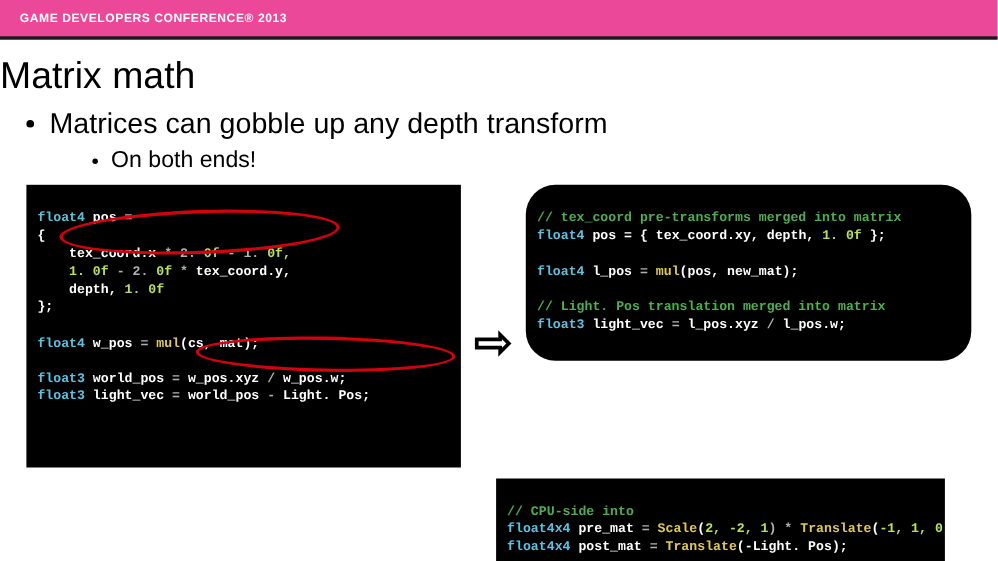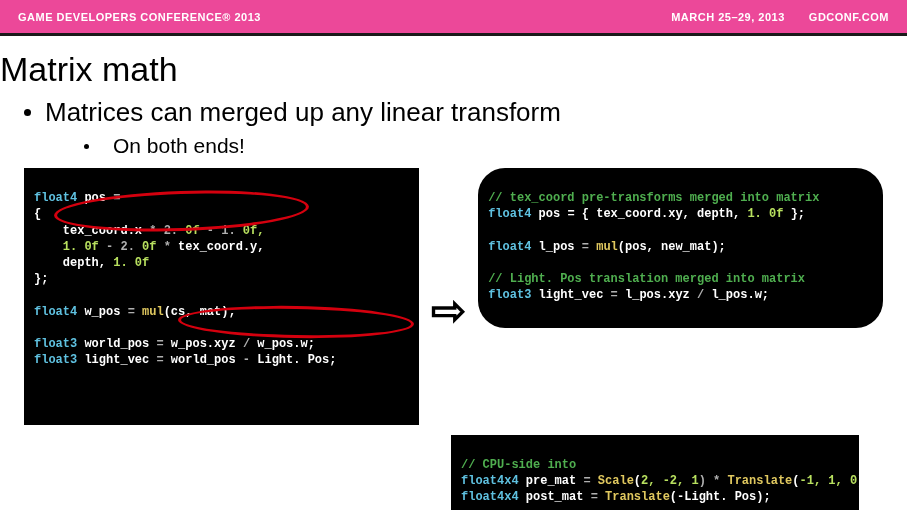--- a/index.html
+++ b/index.html
@@ -40,21 +40,21 @@
     margin-bottom: 6px;
   }
   .bullet-dot {
     width: 7px; height: 7px; border-radius: 50%; background: #000;
     flex-shrink: 0;
   }
   .bullet-text-1 { font-size: 26px; }
   .sub-bullet-row {
     display: flex;
     align-items: center;
-    gap: 24px;
+    gap: 12px;
     margin-left: 84px;
     margin-bottom: 10px;
   }
   .sub-bullet-dot {
     width: 5px; height: 5px; border-radius: 50%; background: #000;
     flex-shrink: 0;
   }
   .bullet-text-2 { font-size: 21px; }
 
   .code-area {
@@ -113,31 +113,27 @@
     pointer-events: none;
   }
   .oval1 { left: 30px; top: 23px; width: 255px; height: 40px; transform: rotate(-2deg); }
   .oval2 { left: 154px; top: 138px; width: 236px; height: 32px; transform: rotate(1deg); }
 </style>
 </head>
 <body>
 
 <div class="header-bar">
   <div class="header-left">GAME DEVELOPERS CONFERENCE® 2013</div>
-  <div class="header-right">
-    <span>MARCH 25–29, 2013</span>
-    <span>GDCONF.COM</span>
-  </div>
 </div>
 
 <h1 class="slide-title">Matrix math</h1>
 
 <div class="bullet-row">
   <span class="bullet-dot"></span>
-  <span class="bullet-text-1">Matrices can merged up any linear transform</span>
+  <span class="bullet-text-1">Matrices can gobble up any depth transform</span>
 </div>
 <div class="sub-bullet-row">
   <span class="sub-bullet-dot"></span>
   <span class="bullet-text-2">On both ends!</span>
 </div>
 
 <div class="code-area">
   <div class="row1">
     <div class="code-block code-left">
 <span class="kw">float4</span><span class="id"> pos </span><span class="op">=</span>

